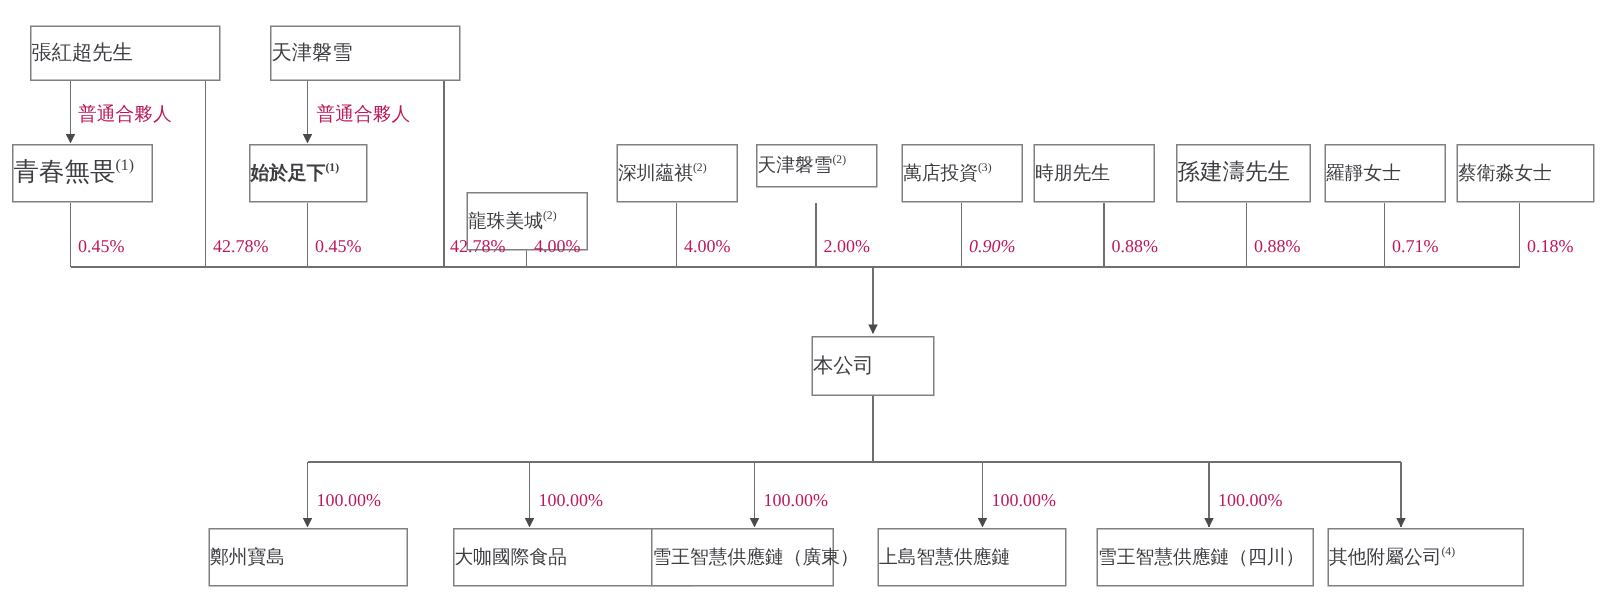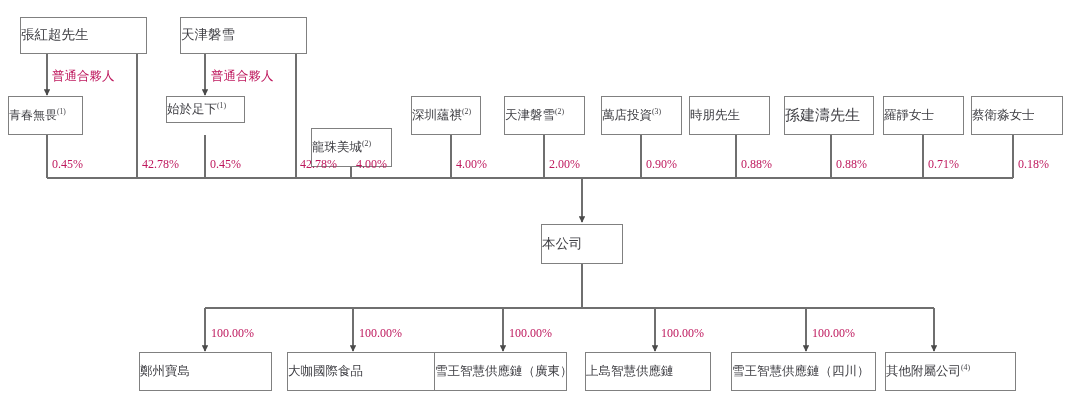--- a/index.html
+++ b/index.html
@@ -114,45 +114,45 @@
     <span class="node-label">張紅超先生</span>
   </div>
 
   <div class="node" style="left:180px; top:17px; width:127px; height:37px; font-size:13.5px;">
     <span class="node-label">天津磐雪</span>
   </div>
 
   <div class="edge-label" style="left:52px; top:68px; font-size:12.5px;">普通合夥人</div>
   <div class="edge-label" style="left:211px; top:68px; font-size:12.5px;">普通合夥人</div>
 
-  <div class="node" style="left:8px; top:96px; width:75px; height:39px; font-size:12px;">
+  <div class="node" style="left:8px; top:96px; width:94px; height:39px; font-size:17px;">
     <span class="node-label">
       <span>青春無畏</span><span class="sup">(1)</span>
     </span>
   </div>
 
-  <div class="node" style="left:166px; top:96px; width:79px; height:27px; font-size:12.5px;">
+  <div class="node" style="left:166px; top:96px; width:79px; height:39px; font-size:12.5px;font-weight:bold;">
     <span class="node-label">
       <span>始於足下</span><span class="sup">(1)</span>
     </span>
   </div>
 
   <div class="node" style="left:311px; top:96px; width:81px; height:39px; font-size:12.5px;margin-top:32px;">
     <span class="node-label">
       <span>龍珠美城</span><span class="sup">(2)</span>
     </span>
   </div>
 
-  <div class="node" style="left:411px; top:96px; width:70px; height:39px; font-size:12.5px;">
+  <div class="node" style="left:411px; top:96px; width:81px; height:39px; font-size:12.5px;">
     <span class="node-label">
       <span>深圳蘊祺</span><span class="sup">(2)</span>
     </span>
   </div>
 
-  <div class="node" style="left:504px; top:96px; width:81px; height:39px; font-size:12.5px;">
+  <div class="node" style="left:504px; top:96px; width:81px; height:29px; font-size:12.5px;">
     <span class="node-label">
       <span>天津磐雪</span><span class="sup">(2)</span>
     </span>
   </div>
 
   <div class="node" style="left:601px; top:96px; width:81px; height:39px; font-size:12.5px;">
     <span class="node-label">
       <span>萬店投資</span><span class="sup">(3)</span>
     </span>
   </div>
@@ -173,45 +173,45 @@
     <span class="node-label">蔡衛淼女士</span>
   </div>
 
   <div class="edge-label" style="left:52px; top:157px; font-size:12px;">0.45%</div>
   <div class="edge-label" style="left:142px; top:157px; font-size:12px;">42.78%</div>
   <div class="edge-label" style="left:210px; top:157px; font-size:12px;">0.45%</div>
   <div class="edge-label" style="left:300px; top:157px; font-size:12px;">42.78%</div>
   <div class="edge-label" style="left:356px; top:157px; font-size:12px;">4.00%</div>
   <div class="edge-label" style="left:456px; top:157px; font-size:12px;">4.00%</div>
   <div class="edge-label" style="left:549px; top:157px; font-size:12px;">2.00%</div>
-  <div class="edge-label" style="left:646px; top:157px; font-size:12px;">0.90%</div>
+  <div class="edge-label" style="left:646px; top:157px; font-size:12px;font-style:italic;">0.90%</div>
   <div class="edge-label" style="left:741px; top:157px; font-size:12px;">0.88%</div>
   <div class="edge-label" style="left:836px; top:157px; font-size:12px;">0.88%</div>
   <div class="edge-label" style="left:928px; top:157px; font-size:12px;">0.71%</div>
   <div class="edge-label" style="left:1018px; top:157px; font-size:12px;">0.18%</div>
 
   <div class="node" style="left:541px; top:224px; width:82px; height:40px; font-size:13.5px;">
     <span class="node-label">本公司</span>
   </div>
 
   <div class="edge-label" style="left:211px; top:326px; font-size:12px;">100.00%</div>
   <div class="edge-label" style="left:359px; top:326px; font-size:12px;">100.00%</div>
   <div class="edge-label" style="left:509px; top:326px; font-size:12px;">100.00%</div>
   <div class="edge-label" style="left:661px; top:326px; font-size:12px;">100.00%</div>
   <div class="edge-label" style="left:812px; top:326px; font-size:12px;">100.00%</div>
 
   <div class="node" style="left:139px; top:352px; width:133px; height:39px; font-size:12.5px;">
     <span class="node-label">鄭州寶島</span>
   </div>
 
-  <div class="node" style="left:287px; top:352px; width:159px; height:39px; font-size:12.5px;">
+  <div class="node" style="left:302px; top:352px; width:159px; height:39px; font-size:12.5px;">
     <span class="node-label">大咖國際食品</span>
   </div>
 
-  <div class="node" style="left:434px; top:352px; width:133px; height:39px; font-size:12.5px;">
+  <div class="node" style="left:434px; top:352px; width:122px; height:39px; font-size:12.5px;">
     <span class="node-label">雪王智慧供應鏈（廣東）</span>
   </div>
 
   <div class="node" style="left:585px; top:352px; width:126px; height:39px; font-size:12.5px;">
     <span class="node-label">上島智慧供應鏈</span>
   </div>
 
   <div class="node" style="left:731px; top:352px; width:145px; height:39px; font-size:12.5px;">
     <span class="node-label">雪王智慧供應鏈（四川）</span>
   </div>

